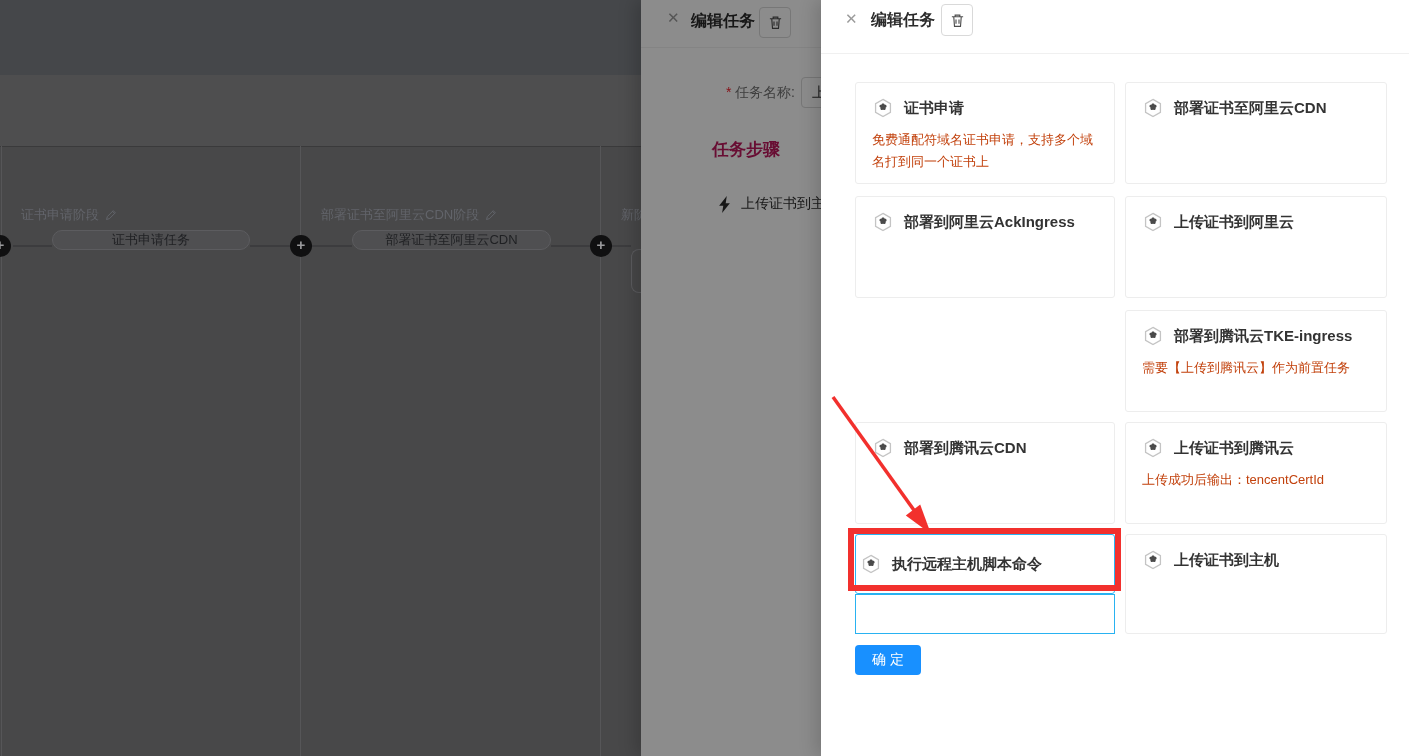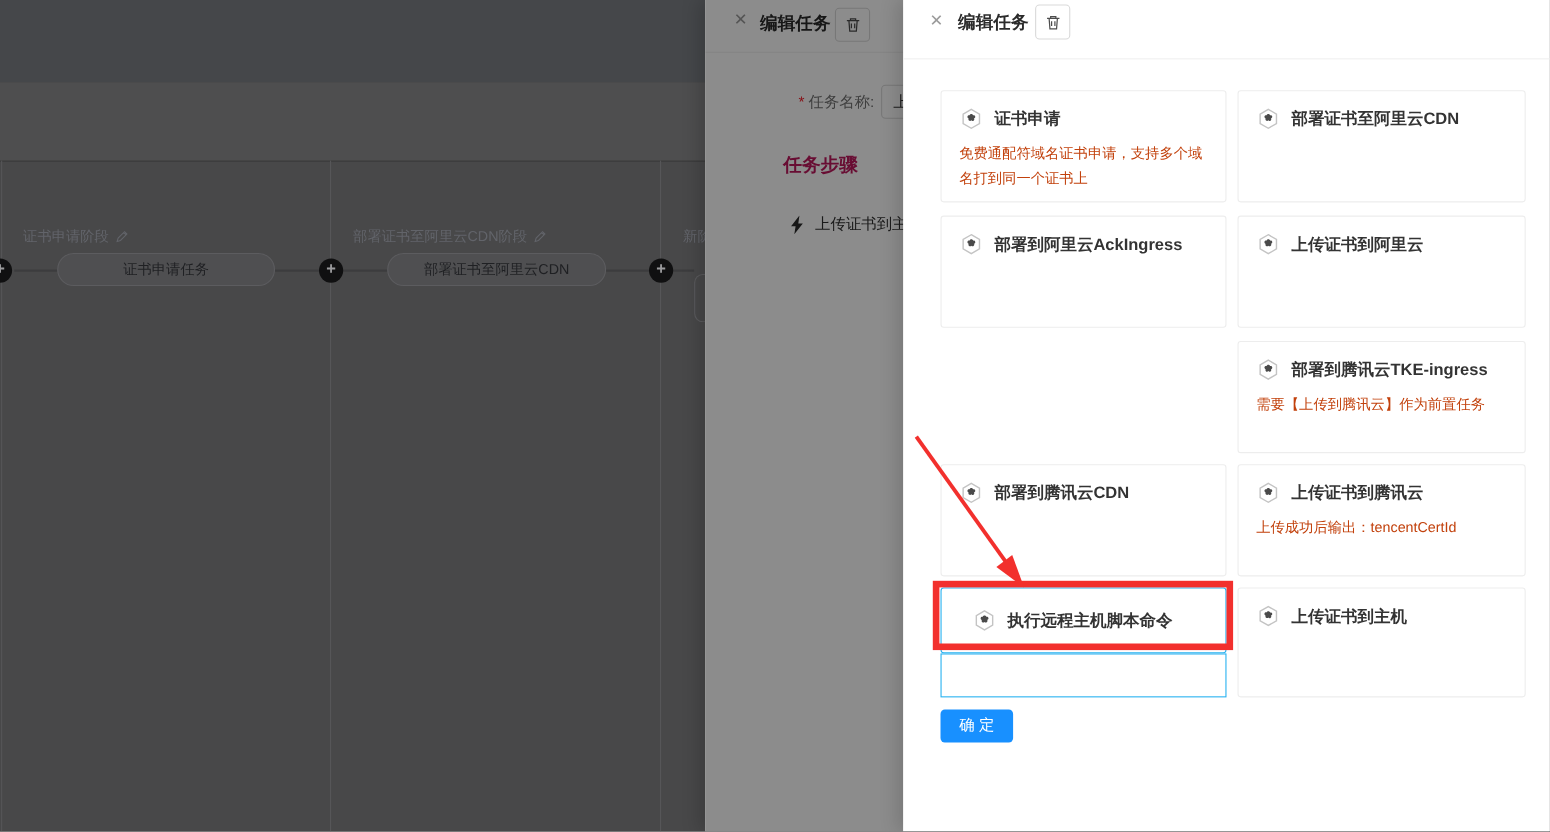--- a/index.html
+++ b/index.html
@@ -6,21 +6,21 @@
   body { font-family:"Liberation Sans","DejaVu Sans",sans-serif; background:#222; }
   #app { position:relative; width:1409px; height:756px; overflow:hidden; background:#fff; }
 
   
   .underlay { position:absolute; left:0; top:0; width:641px; height:756px; background:#484849; overflow:hidden; }
   .u-topbar { position:absolute; left:0; top:0; width:100%; height:75px; background:#45474a; }
   .u-toolbar { position:absolute; left:0; top:75px; width:100%; height:71px; background:#4e4e4f; }
   .u-pipeline { position:absolute; left:0; top:146px; width:100%; height:610px; border-top:1px solid #3a3a3b; }
   .u-col-line { position:absolute; top:146px; bottom:0; width:1px; background:#565658; }
   .stage-title { position:absolute; top:177px; font-size:13px; color:#62646a; display:flex; align-items:center; gap:6px; white-space:nowrap;margin-top:29px; }
-  .task-pill { position:absolute; top:230px; height:30px; border:1px solid #5c5c5f; background:#4f4f51;
+  .task-pill { position:absolute; top:230px; height:20px; border:1px solid #5c5c5f; background:#4f4f51;
                border-radius:16px; display:flex; align-items:center; justify-content:center;
                font-size:13px; color:#1f2023; white-space:nowrap; }
   .connector { position:absolute; height:2px; background:#3c3c3e; top:245px; }
   .plus-btn { position:absolute; width:22px; height:22px; border-radius:50%; background:#101011; top:235px;
               color:#9a9a9c; font-size:15px; line-height:20px; text-align:center; font-weight:bold; }
   .partial-pill { position:absolute; left:631px; top:249px; width:16px; height:44px;
                   border:1px solid #5c5c5f; border-right:none; border-radius:8px 0 0 8px; }
 
   
   .drawer1 { position:absolute; left:641px; top:0; width:768px; height:756px; background:#fff; z-index:1;
@@ -40,21 +40,21 @@
   .mask1 { position:absolute; left:641px; top:0; width:768px; height:756px; background:rgba(0,0,0,0.45); z-index:2; }
 
   
   .drawer2 { position:absolute; left:821px; top:0; width:588px; height:756px; background:#fff; z-index:3;
              box-shadow:-6px 0 16px rgba(0,0,0,.15); }
   .d2-divider { position:absolute; left:0; right:0; top:53px; height:1px; background:#f0f0f0; }
   .card { position:absolute; background:#fff; border:1px solid #ededed; border-radius:3px; padding:14px 16px; cursor:pointer; }
   .card .trow { display:flex; align-items:center; gap:10px; }
   .card .ctitle { font-size:15px; font-weight:600; color:#333; white-space:nowrap; }
   .card .cdesc { margin-top:10px; font-size:13px; color:#c2410c; line-height:1.7; }
-  .card.selected { border:1.5px solid #29b2f1; display:flex; align-items:center; padding:0 28px; }
+  .card.selected { border:1.5px solid #29b2f1; display:flex; align-items:center; padding:0 4px; }
   .empty-select-box { position:absolute; border:1.5px solid #29b2f1; background:#fff; }
   .confirm-btn { position:absolute; width:66px; height:30px; background:#1890ff; border:none; border-radius:4px;
                  color:#fff; font-size:14px; cursor:pointer; font-family:inherit; }
 
   .annot { position:absolute; left:0; top:0; z-index:5; pointer-events:none; }
   .icon-svg { flex:0 0 auto; display:block; }
 </style>
 </head>
 <body>
 

